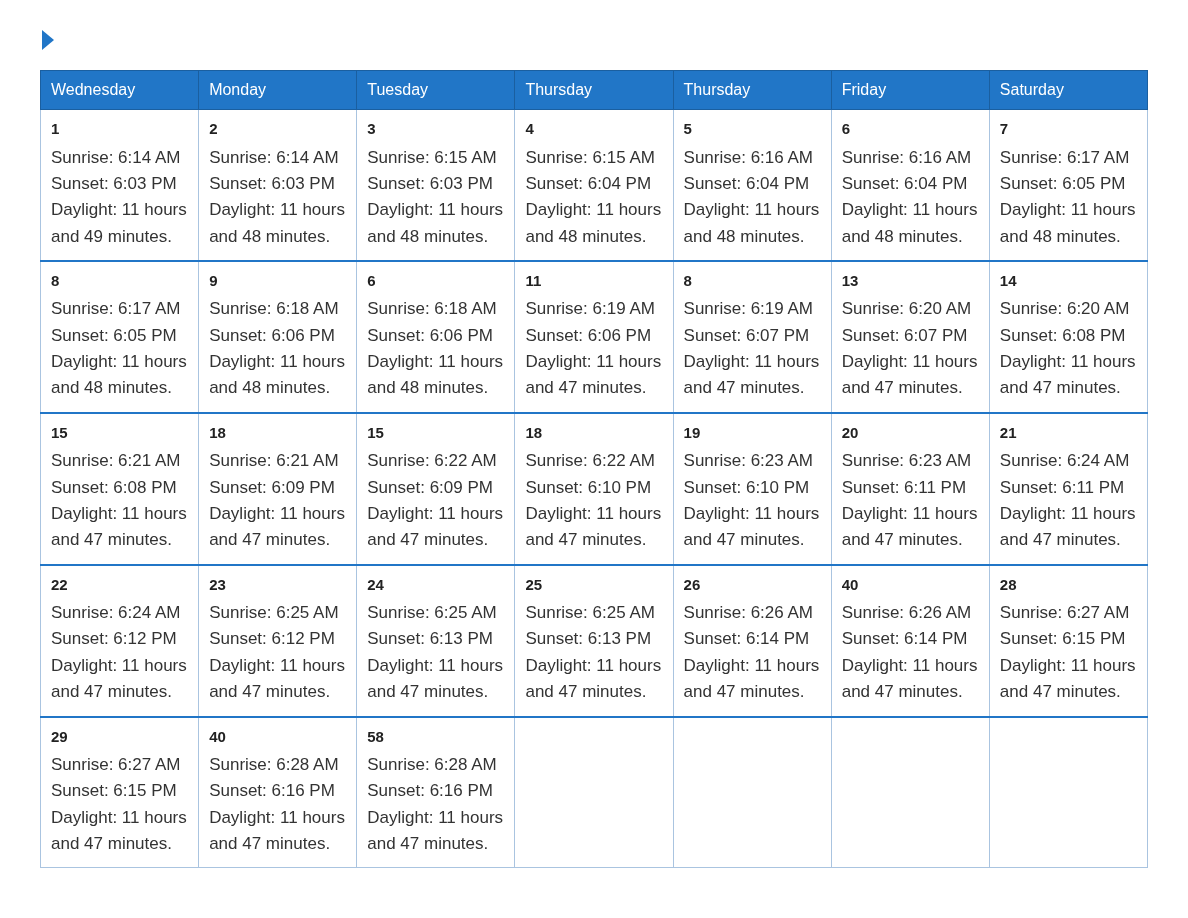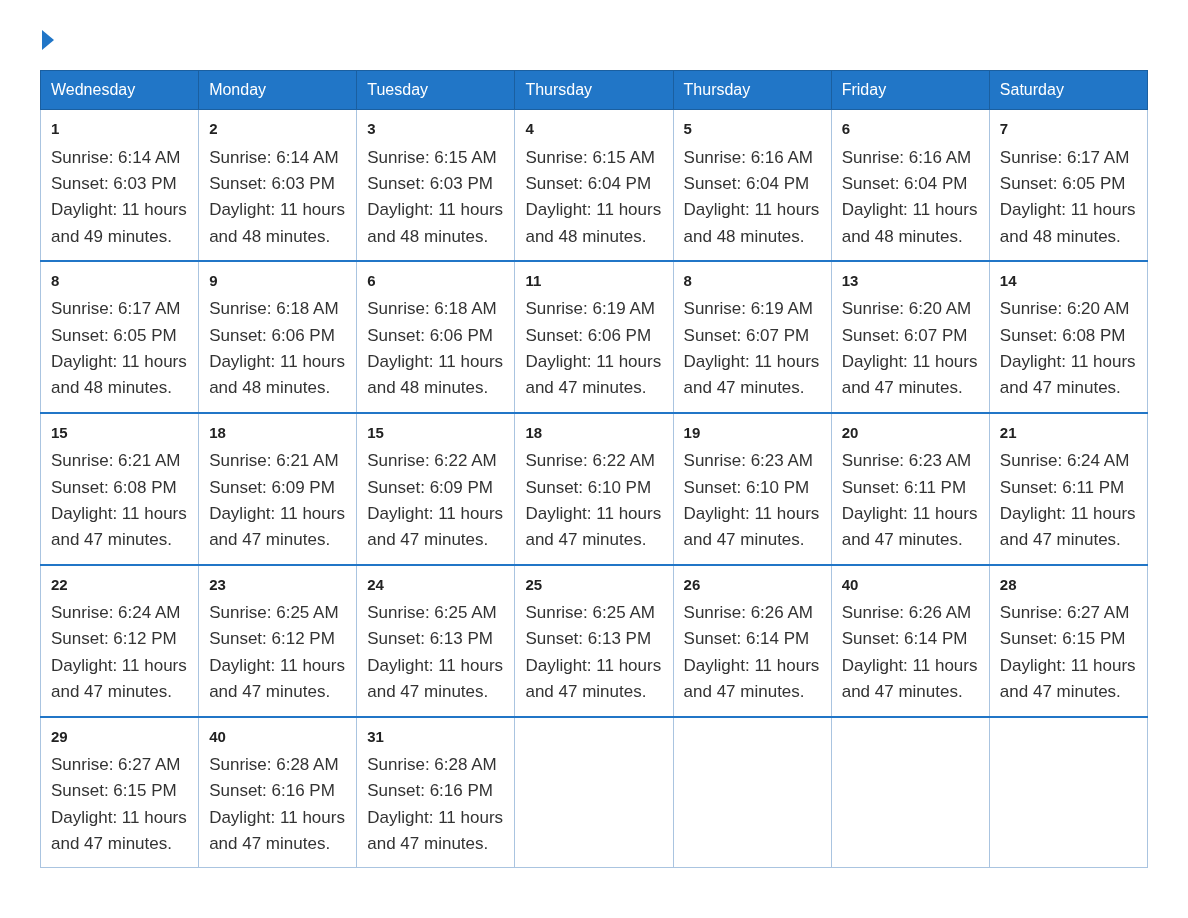--- a/index.html
+++ b/index.html
@@ -259,21 +259,21 @@
       <tr>
         <td>
           <span class="day-number">29</span>
           <div class="day-info">Sunrise: 6:27 AM<br>Sunset: 6:15 PM<br>Daylight: 11 hours<br>and 47 minutes.</div>
         </td>
         <td>
           <span class="day-number">40</span>
           <div class="day-info">Sunrise: 6:28 AM<br>Sunset: 6:16 PM<br>Daylight: 11 hours<br>and 47 minutes.</div>
         </td>
         <td>
-          <span class="day-number">31</span>
+          <span class="day-number">58</span>
           <div class="day-info">Sunrise: 6:28 AM<br>Sunset: 6:16 PM<br>Daylight: 11 hours<br>and 47 minutes.</div>
         </td>
         <td class="empty-cell"></td>
         <td class="empty-cell"></td>
         <td class="empty-cell"></td>
         <td class="empty-cell"></td>
       </tr>
     </tbody>
 </table>
 

